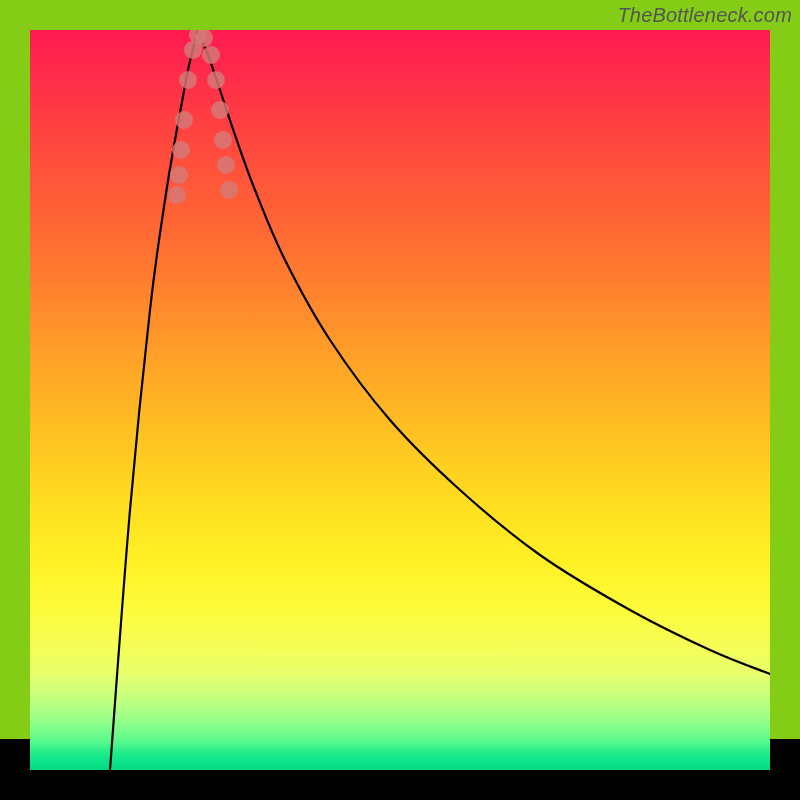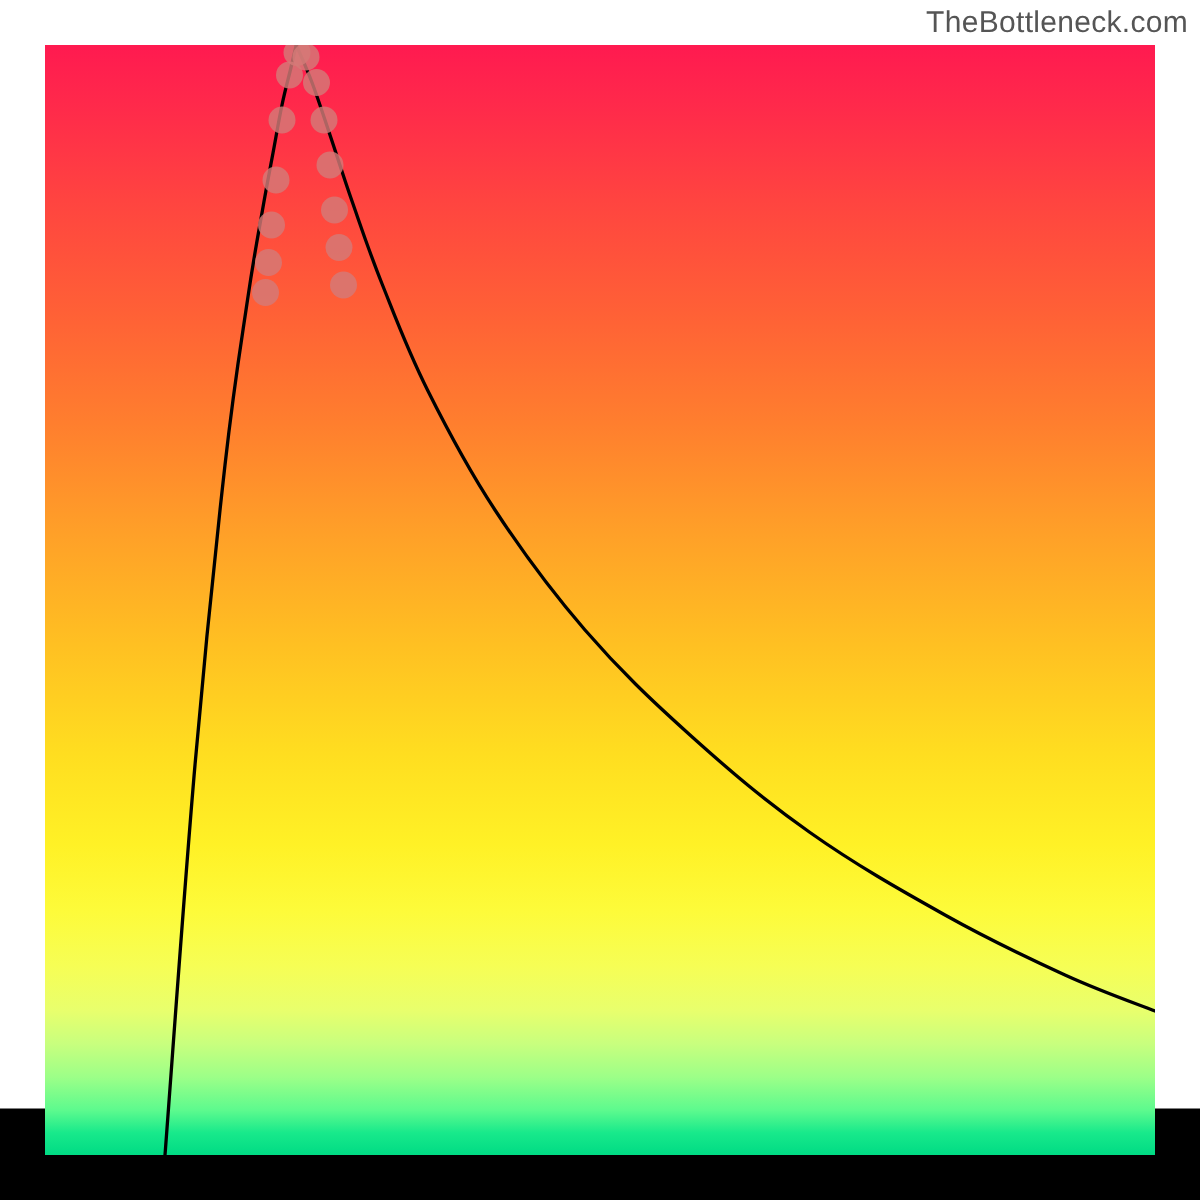--- a/index.html
+++ b/index.html
@@ -8,21 +8,22 @@
     width: 800px;
     height: 800px;
     overflow: hidden;
     background: #000;
     font-family: Arial, Helvetica, sans-serif;
   }
   .frame {
     position: relative;
     width: 800px;
     height: 739px;
-    background: #ffffff;
+    background: #84cc16;
+    font-style: italic;
   }
   .plot-area {
     position: absolute;
     left: 30px;
     top: 30px;
     width: 740px;
     height: 740px;
     overflow: hidden;
   }
   .gradient-bg {

